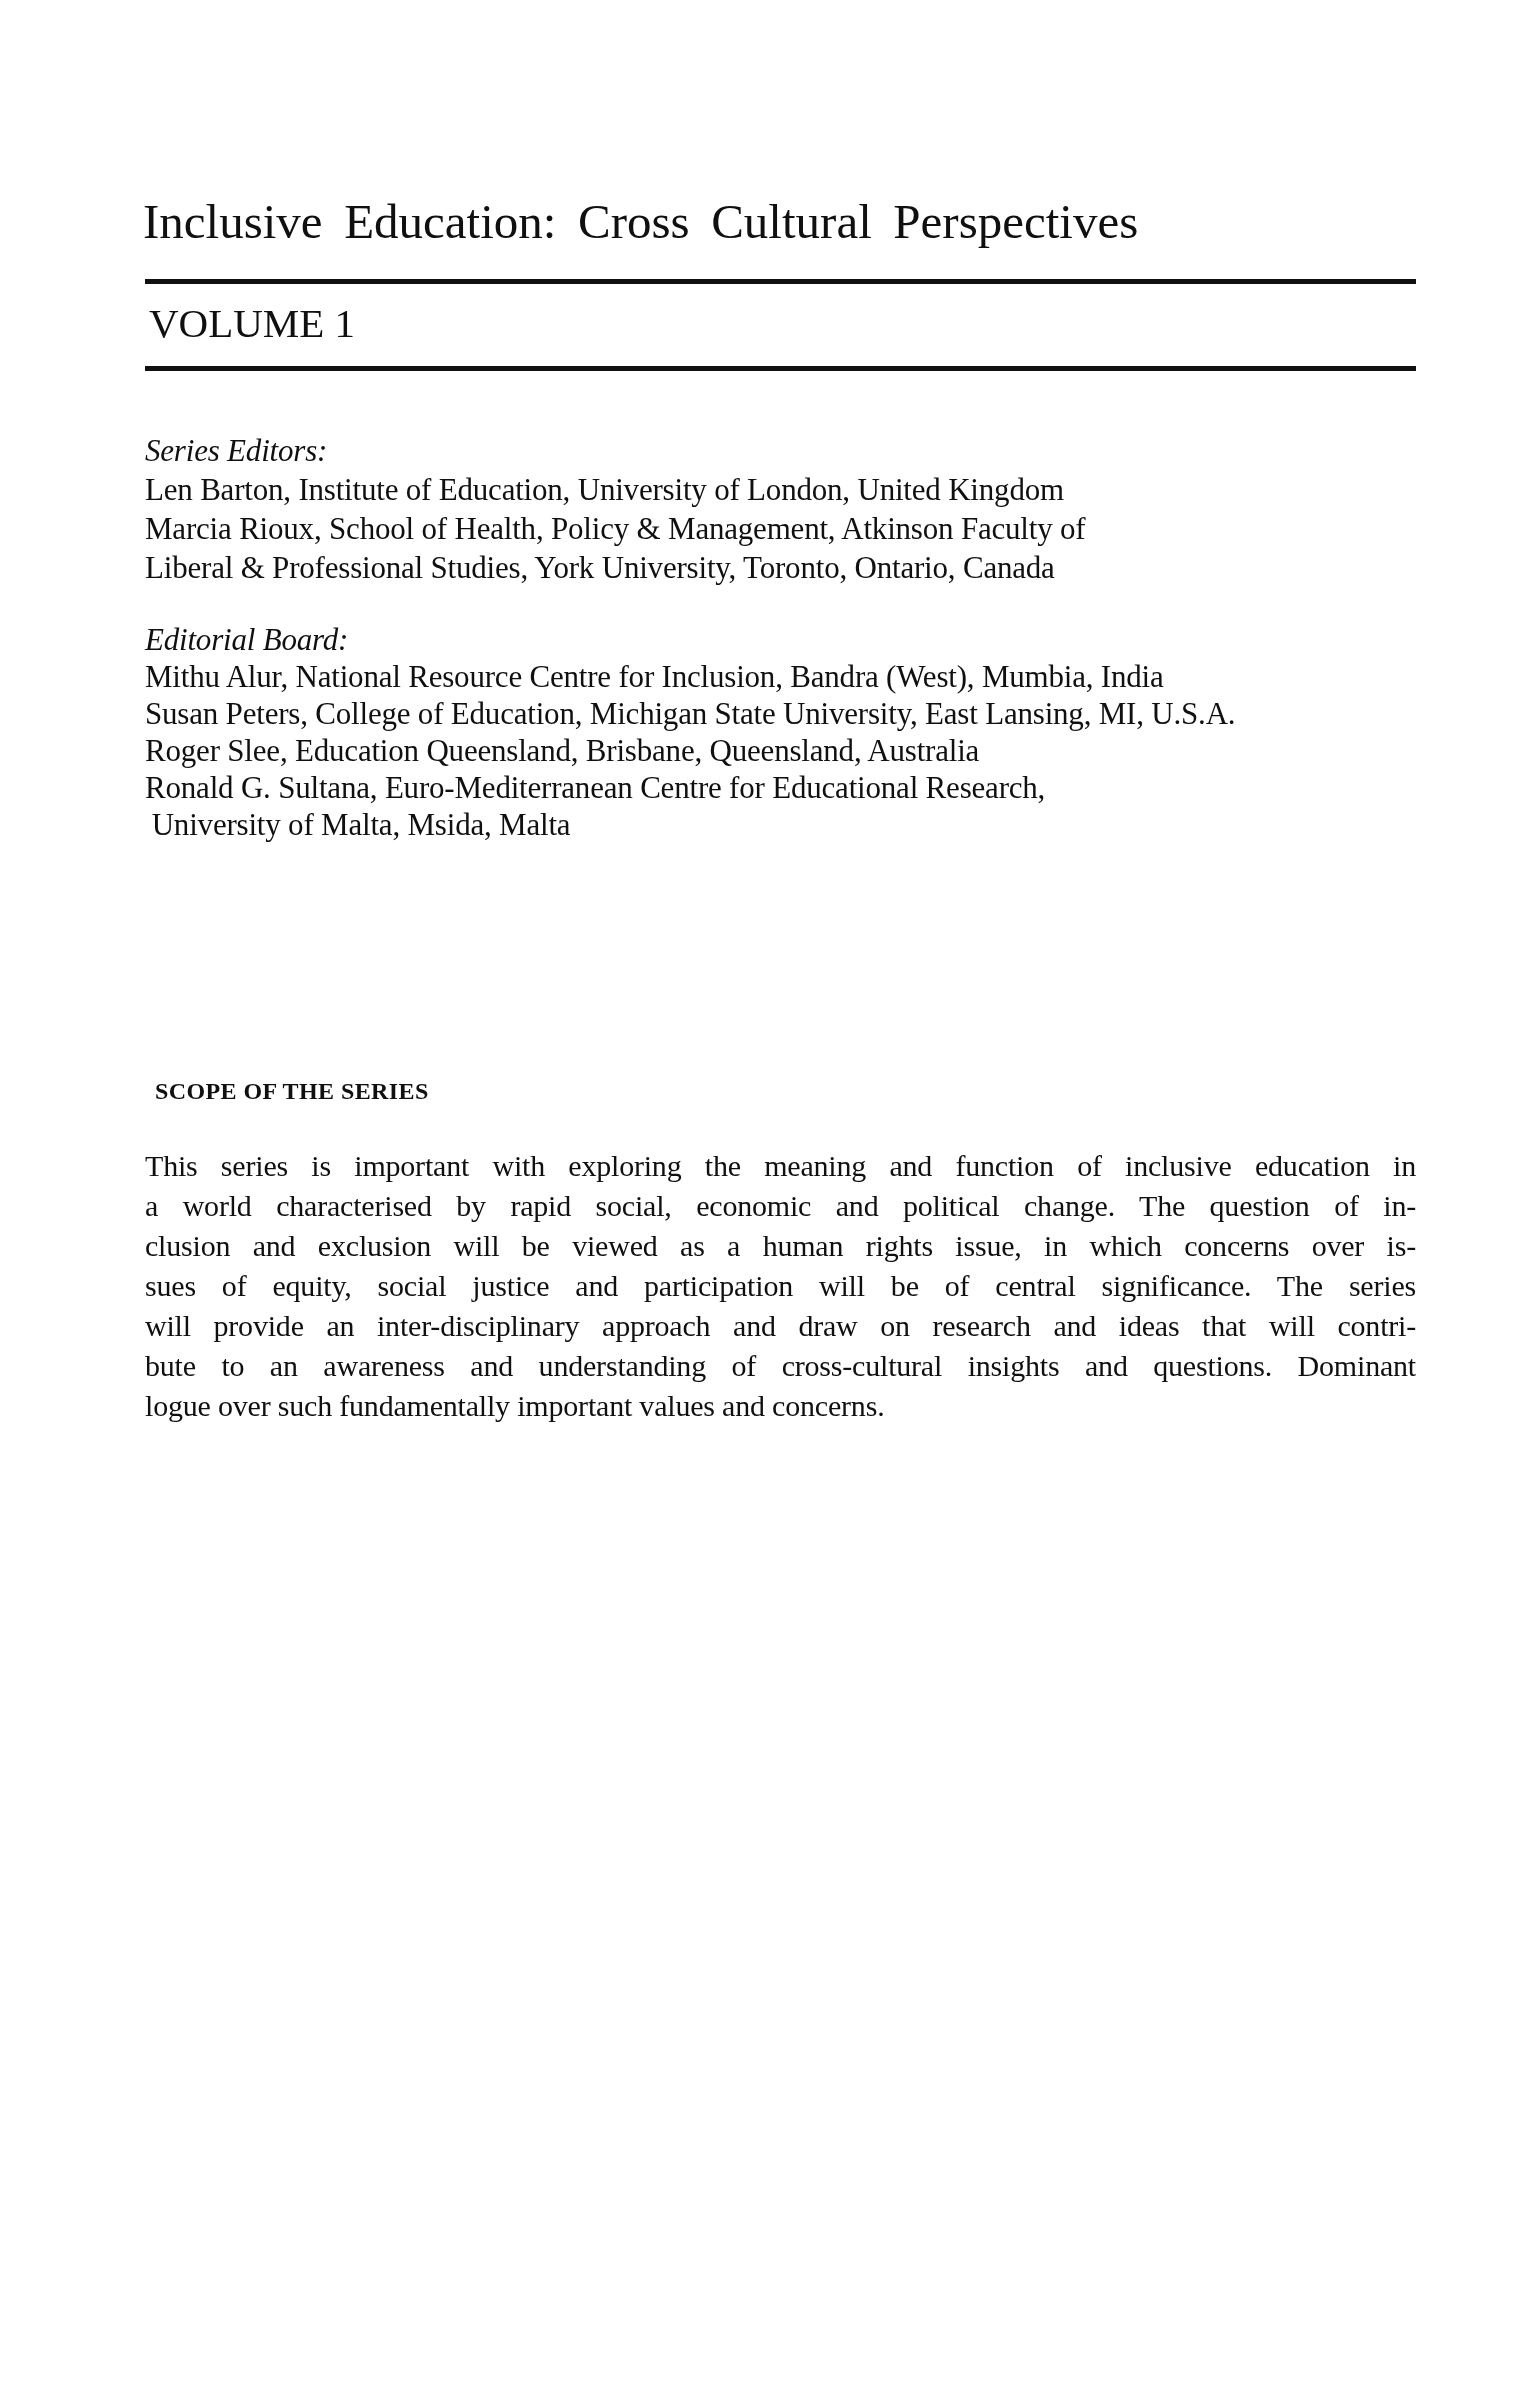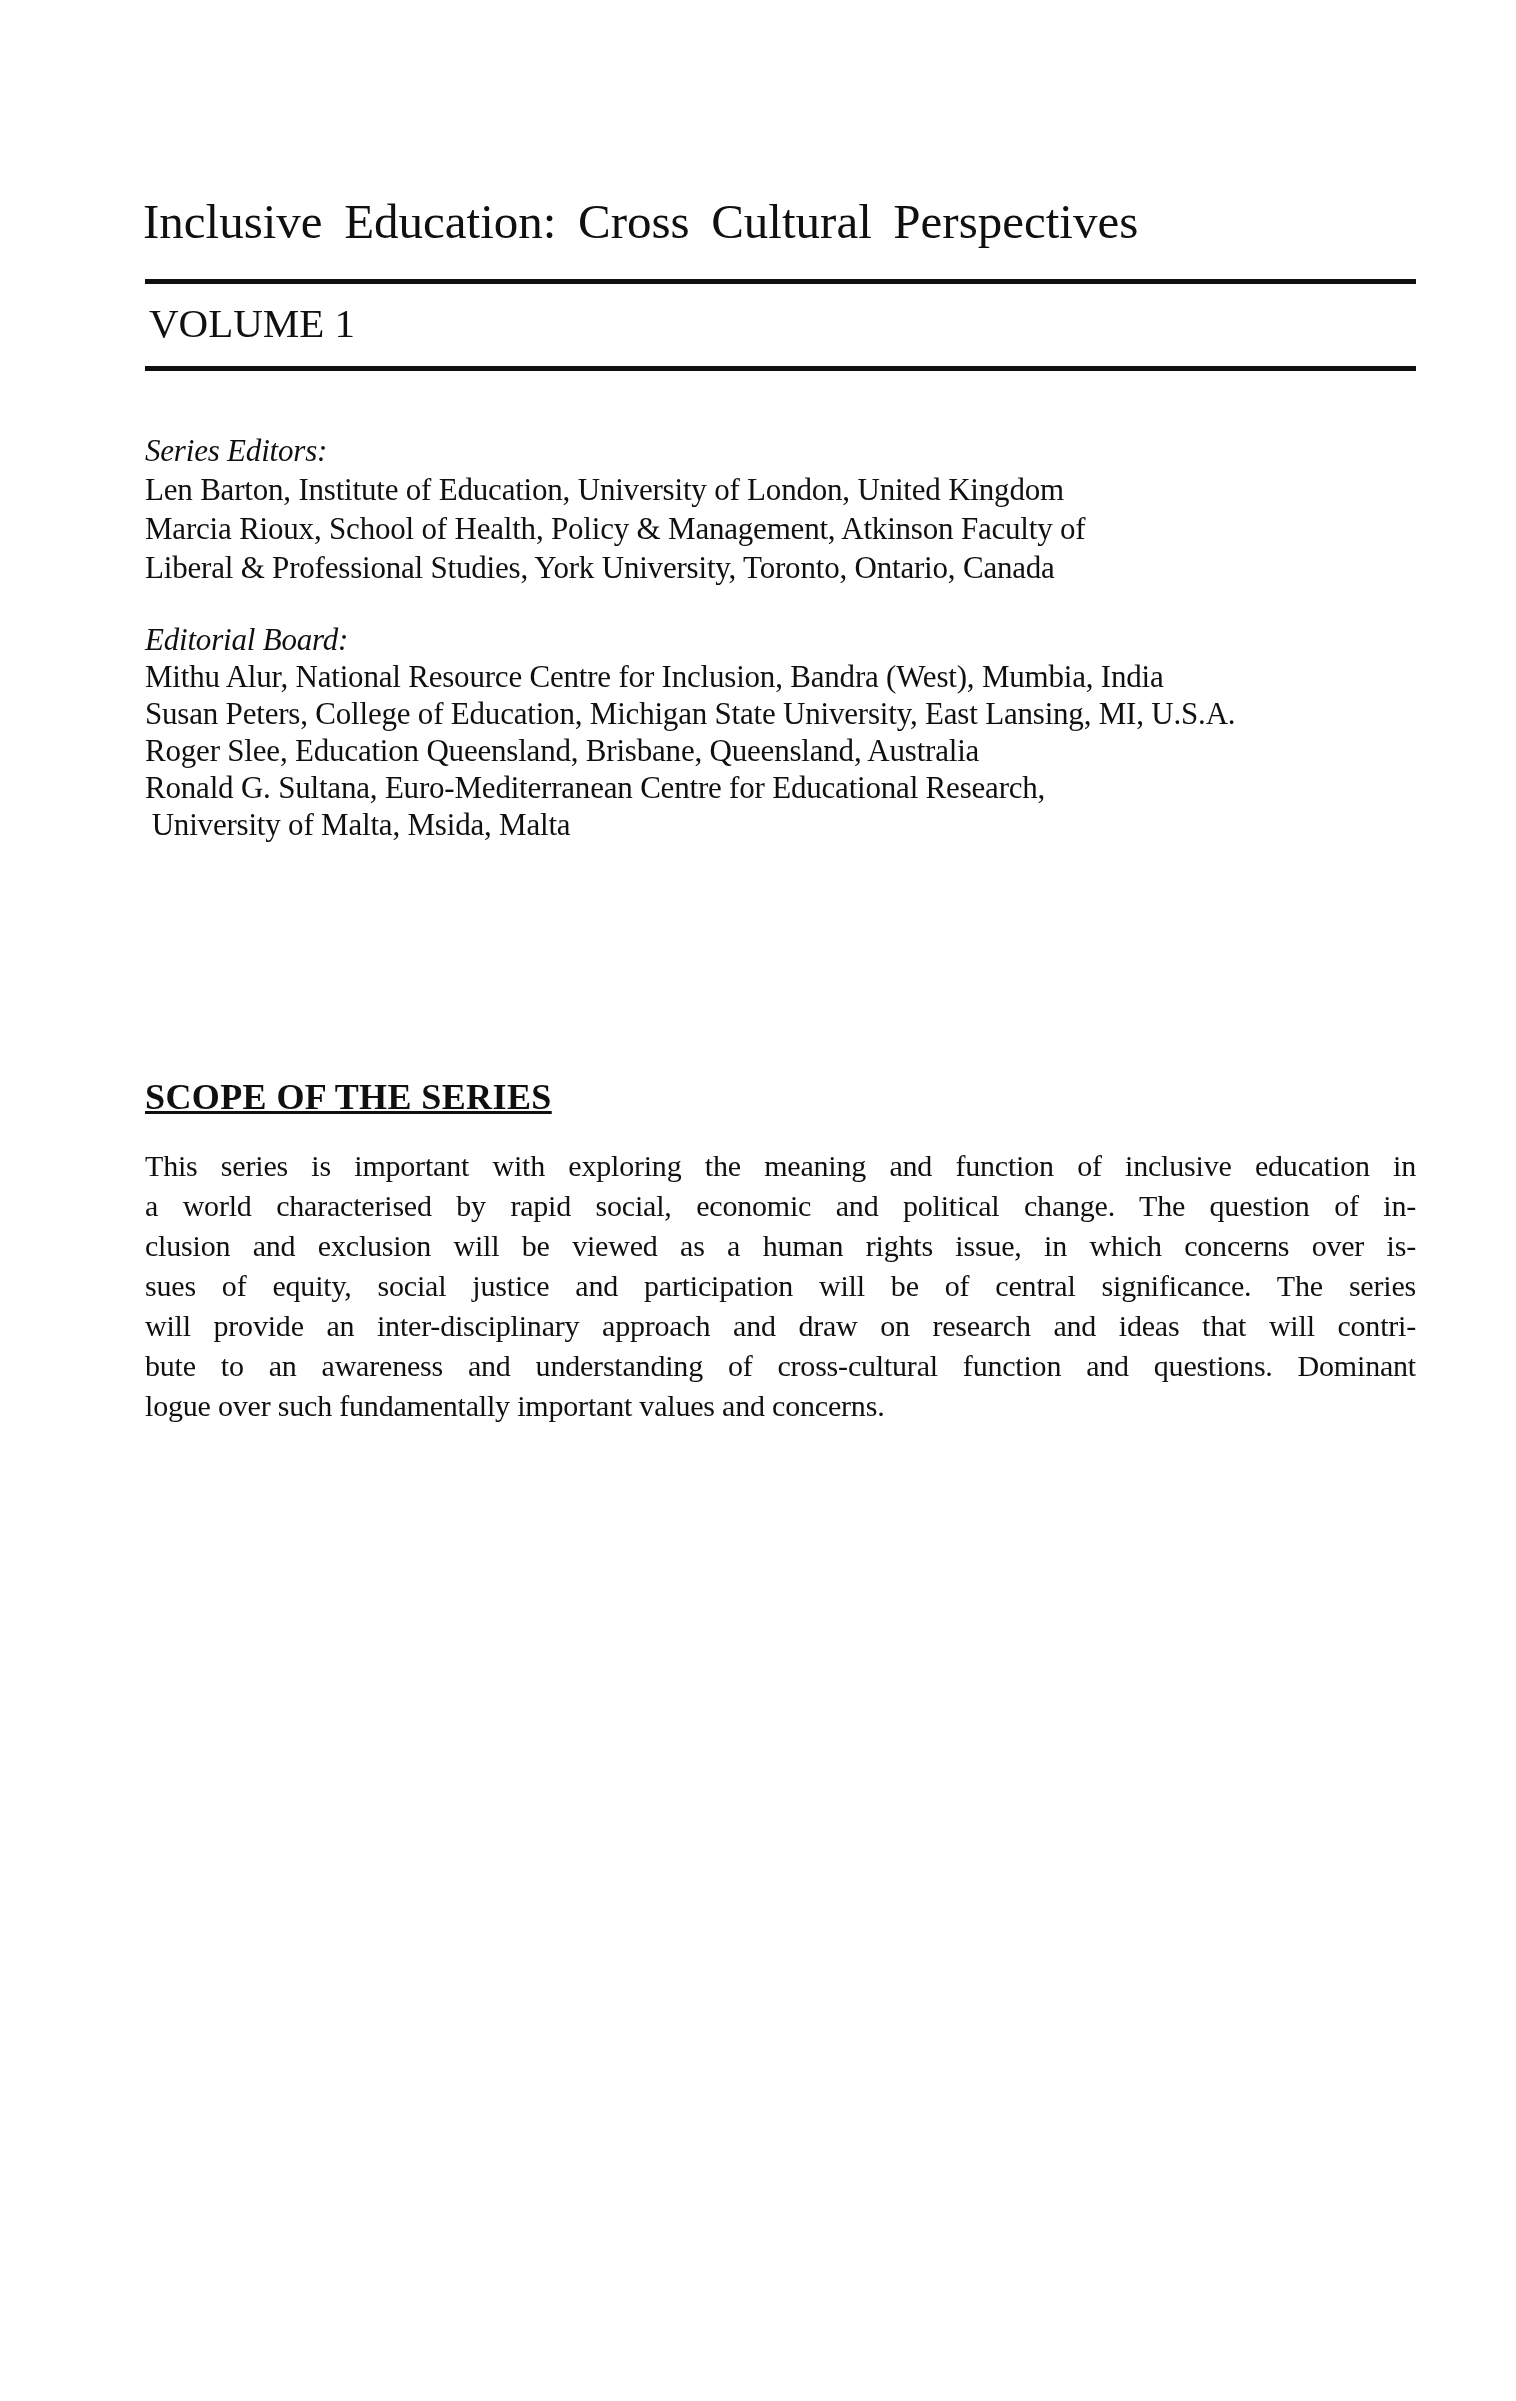--- a/index.html
+++ b/index.html
@@ -68,28 +68,27 @@
   .editor-line {
     white-space: nowrap;
   }
   .editor-line .aff {
   }
   .editor-line.indent {
     padding-left: 6.7px;
   }
   .scope-heading {
     position: absolute;
-    left: 145px;
+    left: 155px;
     top: 1079px;
-    font-size: 36px;
+    font-size: 24px;
     line-height: 1;
     font-weight: bold;
     letter-spacing: 0.4px;
     white-space: nowrap;
-    text-decoration: underline;
   }
   .scope-paragraph {
     position: absolute;
     left: 145px;
     top: 1146px;
     width: 1271px;
     font-size: 30px;
     line-height: 40px;
     letter-spacing: -0.2px;
   }
@@ -135,18 +134,18 @@
   </div>
 
   <div class="scope-heading">SCOPE OF THE SERIES</div>
 
   <div class="scope-paragraph">
       <div class="para-line">This series is important with exploring the meaning and function of inclusive education in</div>
       <div class="para-line">a world characterised by rapid social, economic and political change. The question of in-</div>
       <div class="para-line">clusion and exclusion will be viewed as a human rights issue, in which concerns over is-</div>
       <div class="para-line">sues of equity, social justice and participation will be of central significance. The series</div>
       <div class="para-line">will provide an inter-disciplinary approach and draw on research and ideas that will contri-</div>
-      <div class="para-line">bute to an awareness and understanding of cross-cultural function and questions. Dominant</div>
+      <div class="para-line">bute to an awareness and understanding of cross-cultural insights and questions. Dominant</div>
       <div class="para-line last">logue over such fundamentally important values and concerns.</div>
     </div>
 
 </div>
 
 
 </body></html>

